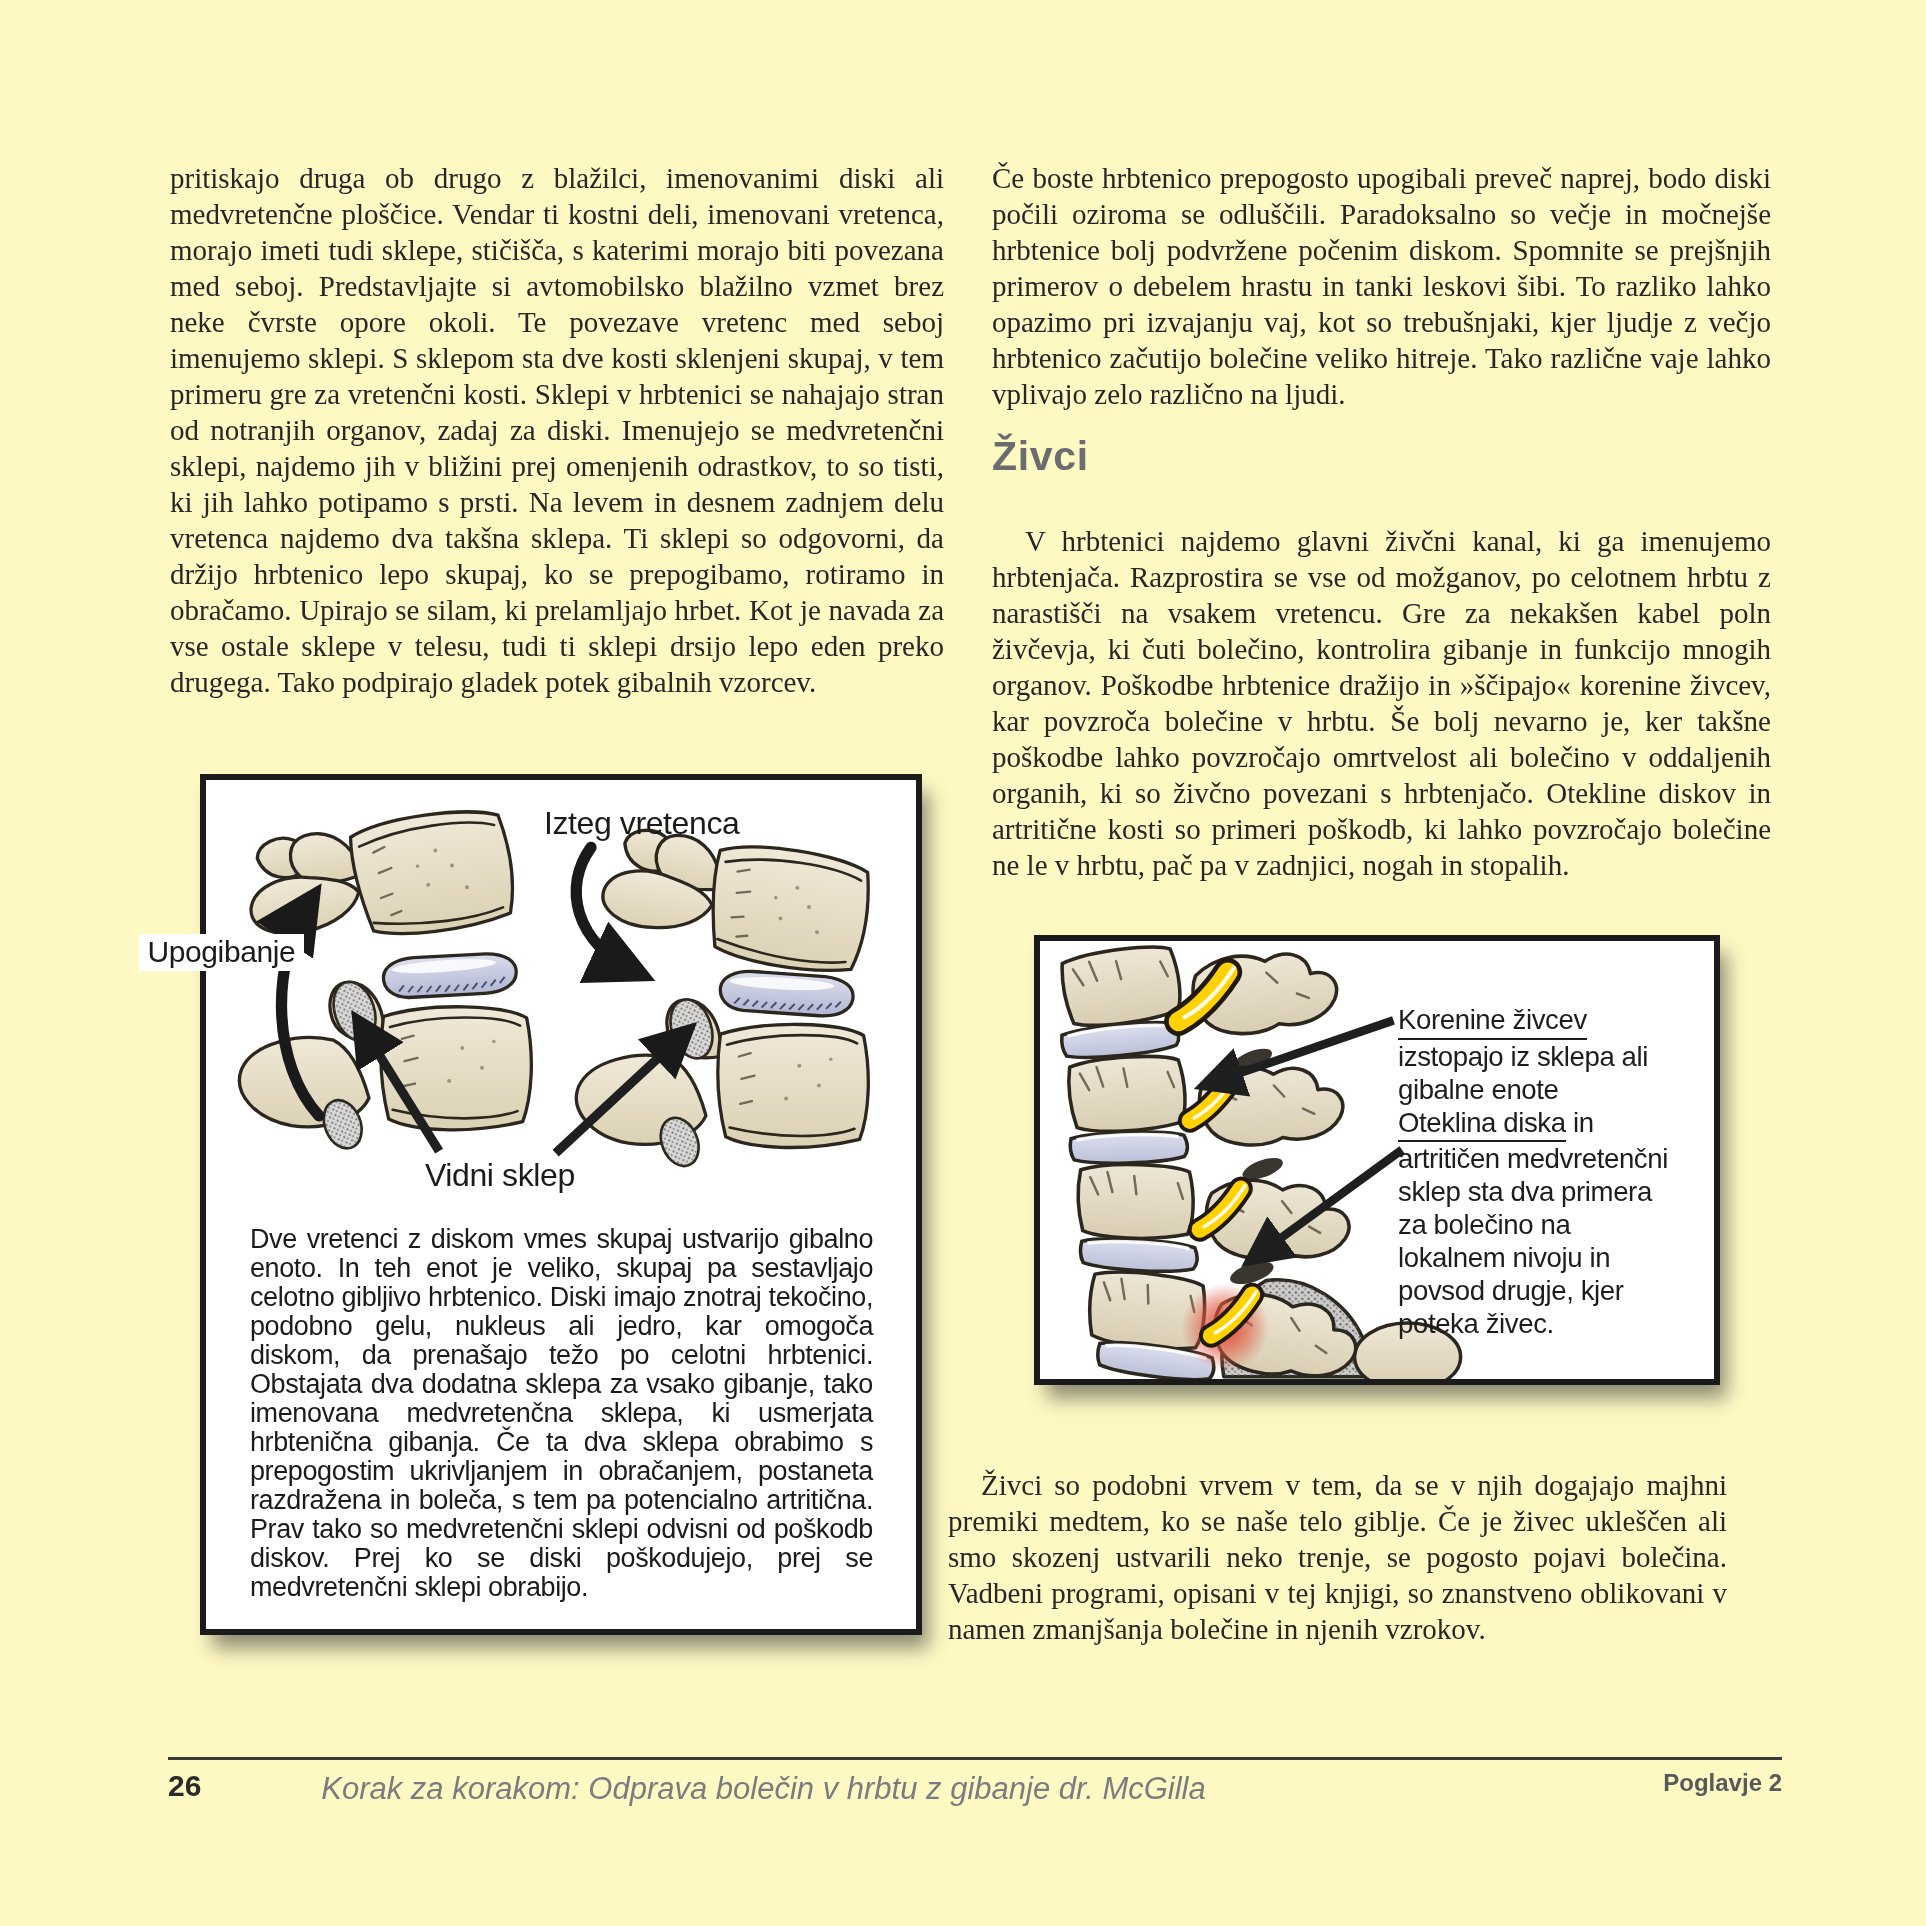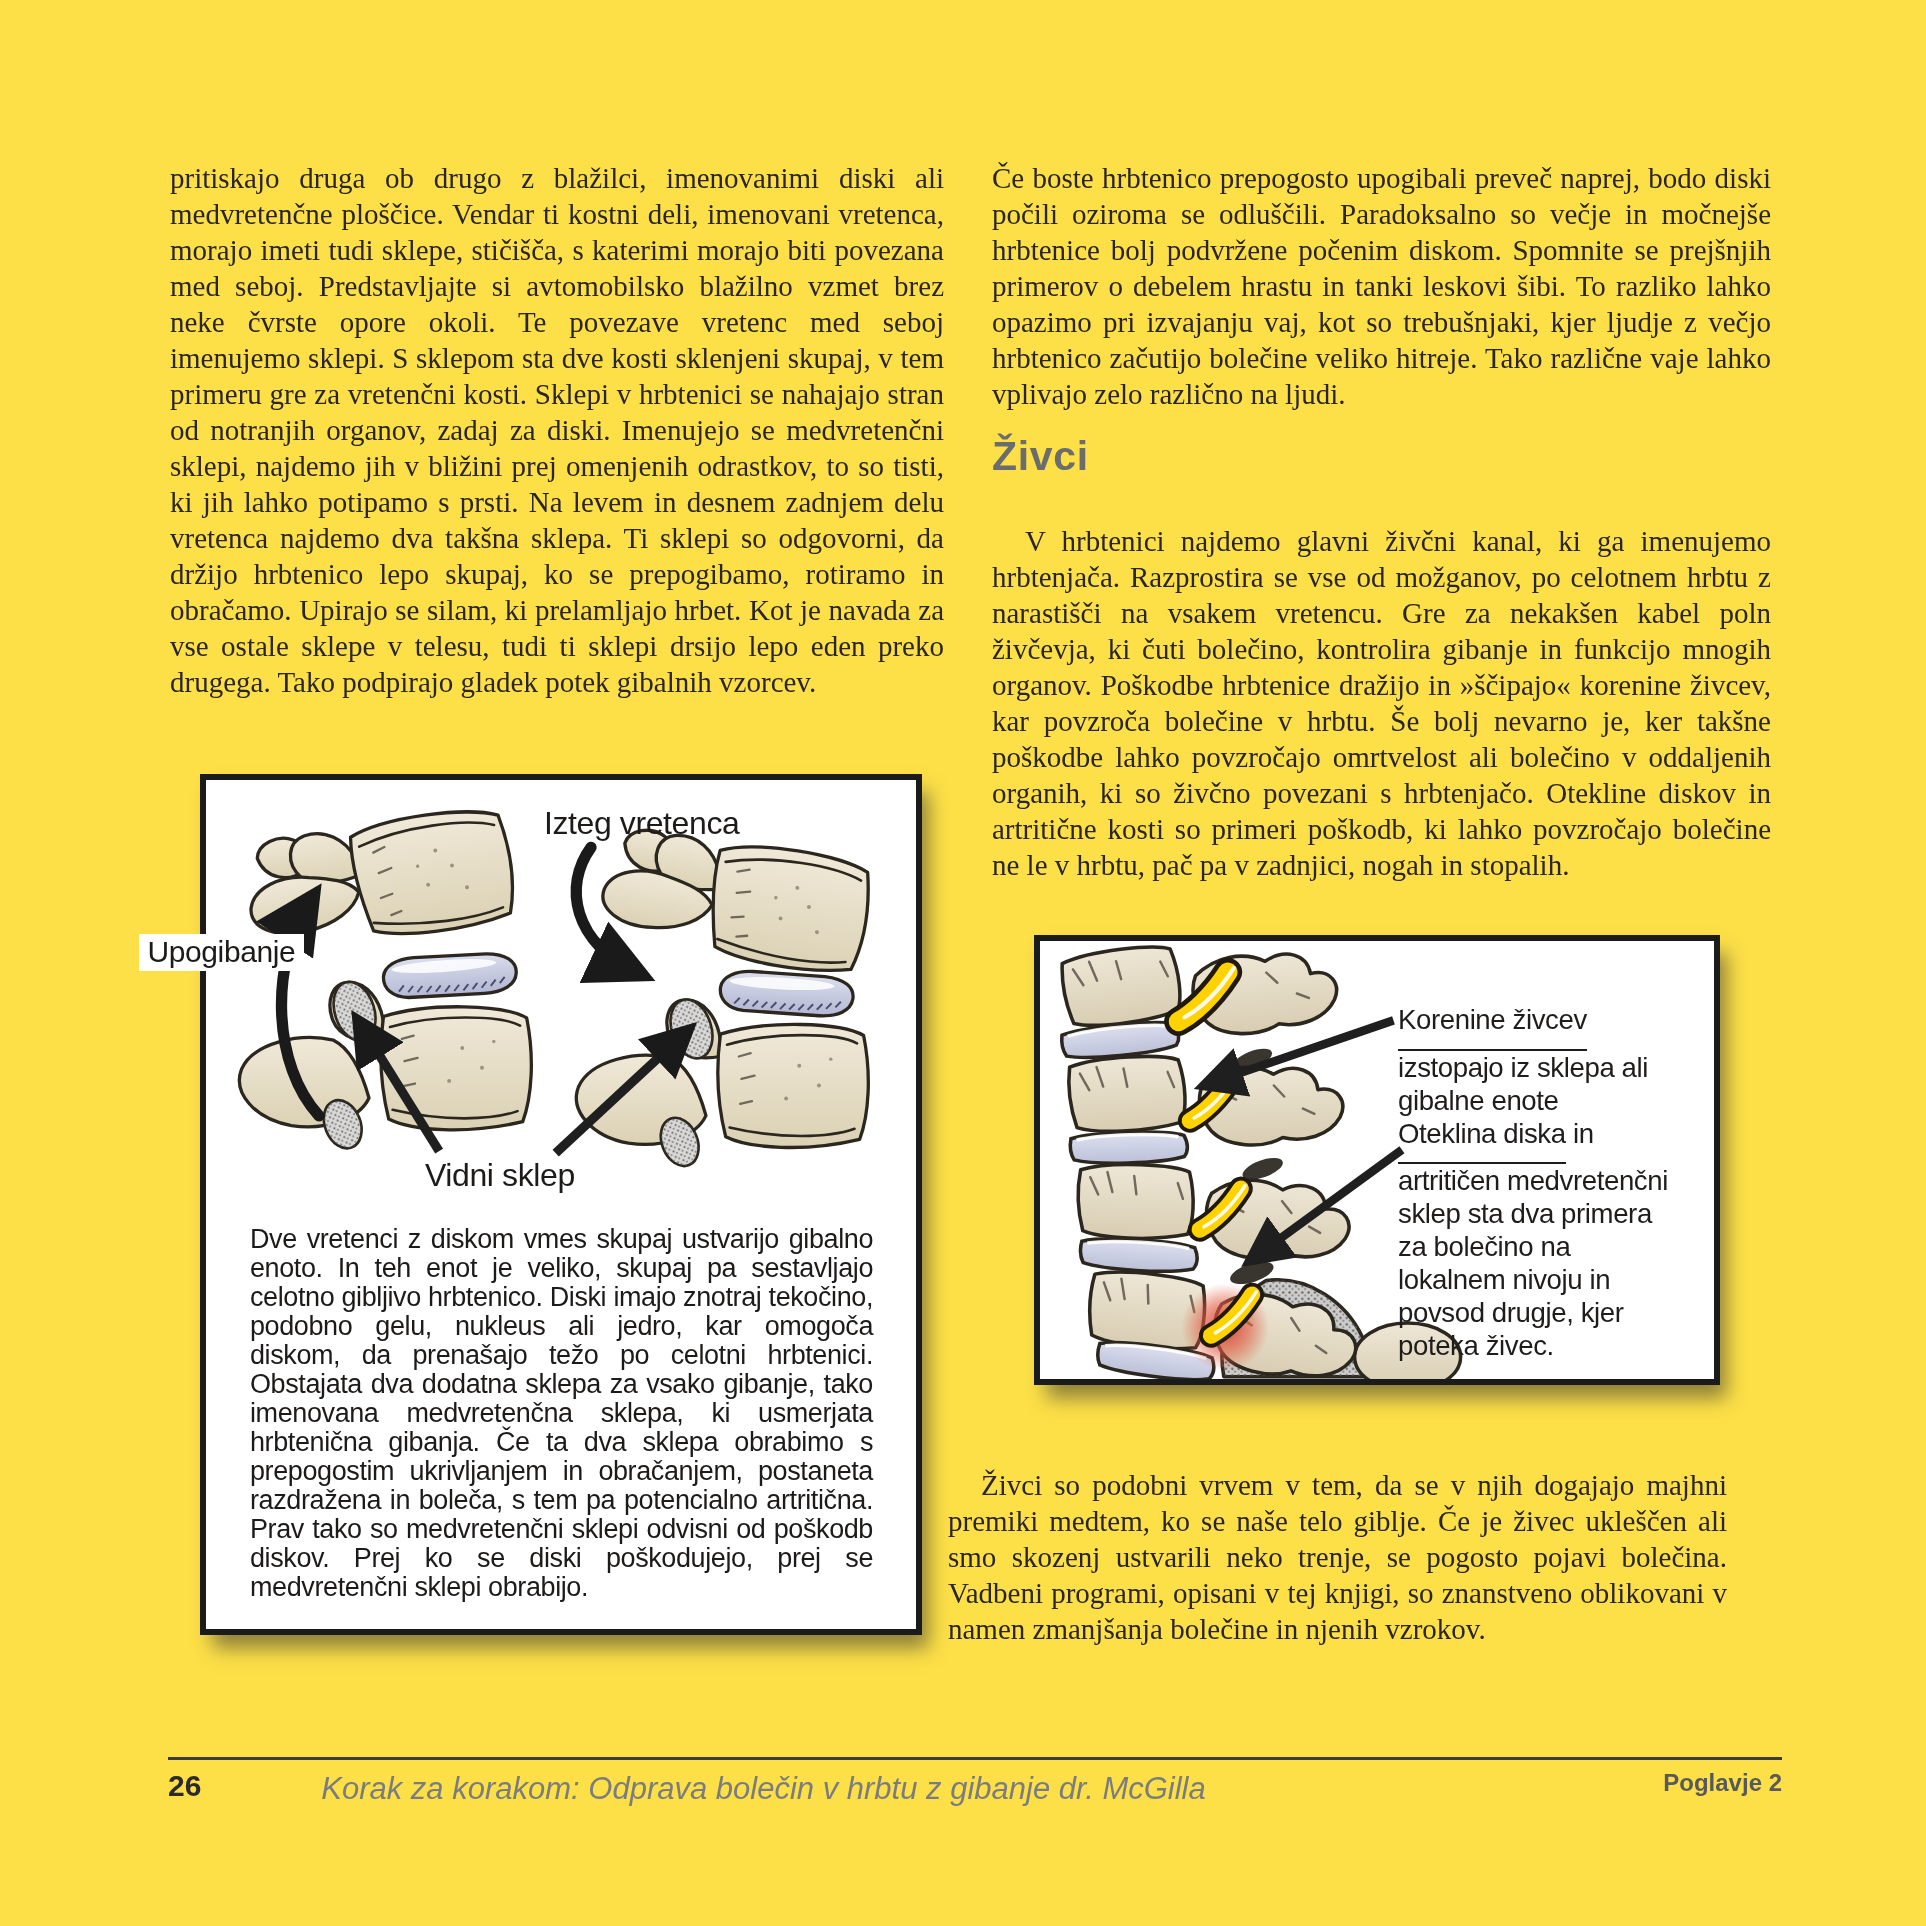--- a/index.html
+++ b/index.html
@@ -1,31 +1,31 @@
 <!DOCTYPE html>
 <html style="font-size:11.3px"><head>
 <meta charset="utf-8">
 <style>
   html,body{margin:0;padding:0;background:#ffffff;}
-  .page{position:relative;width:1926px;height:1926px;background:#fde047;overflow:hidden;
+  .page{position:relative;width:1926px;height:1926px;background:#fef9c3;overflow:hidden;
         font-family:"Liberation Serif", serif;color:#262223;}
   .body-text{position:absolute;font-size:29px;line-height:36px;text-align:justify;
              color:#2a2526;margin:0;}
   .indent{text-indent:33px;}
   .heading{position:absolute;font-family:"Liberation Sans", sans-serif;font-weight:bold;
            font-size:41px;color:#6b6c6e;margin:0;letter-spacing:0.7px;}
   .figbox{position:absolute;background:#ffffff;border:6.4px solid #1b1b1b;box-sizing:border-box;
           box-shadow:10px 15.6px 18.4px -2.8px rgba(50,50,50,.55);}
   .figlabel{position:absolute;font-family:"Liberation Sans", sans-serif;font-size:32px;
             color:#1d1b1a;white-space:nowrap;letter-spacing:-0.4px;}
   .caption{position:absolute;font-family:"Liberation Sans", sans-serif;font-size:27px;
            line-height:29px;text-align:justify;color:#1d1b1a;letter-spacing:-0.4px;margin:0;}
   .f2labels{position:absolute;font-family:"Liberation Sans", sans-serif;font-size:27.6px;
             line-height:33px;color:#1f1d1c;letter-spacing:-0.4px;white-space:nowrap;}
-  .u{border-bottom:2.5px solid #1f1d1c;padding-bottom:15px;display:inline-block;line-height:27.6px;}
+  .u{border-bottom:2.5px solid #1f1d1c;padding-bottom:4px;display:inline-block;line-height:27.6px;}
   .white-bg{background:#ffffff;padding:1.4px 8.5px;z-index:5;}
   .footer-rule{position:absolute;background:#3b3b3c;}
   .footer-num{position:absolute;font-family:"Liberation Sans", sans-serif;font-weight:bold;
               font-size:30px;color:#2a2a2b;}
   .footer-title{position:absolute;font-family:"Liberation Sans", sans-serif;font-style:italic;
                 font-size:31px;color:#7b7c7f;text-align:center;}
   .footer-chapter{position:absolute;font-family:"Liberation Sans", sans-serif;font-weight:bold;
                   font-size:24px;color:#58595b;text-align:right;}
   
   .bone{fill:url(#bg1);stroke:#2b261e;stroke-width:5;stroke-linejoin:round;}

